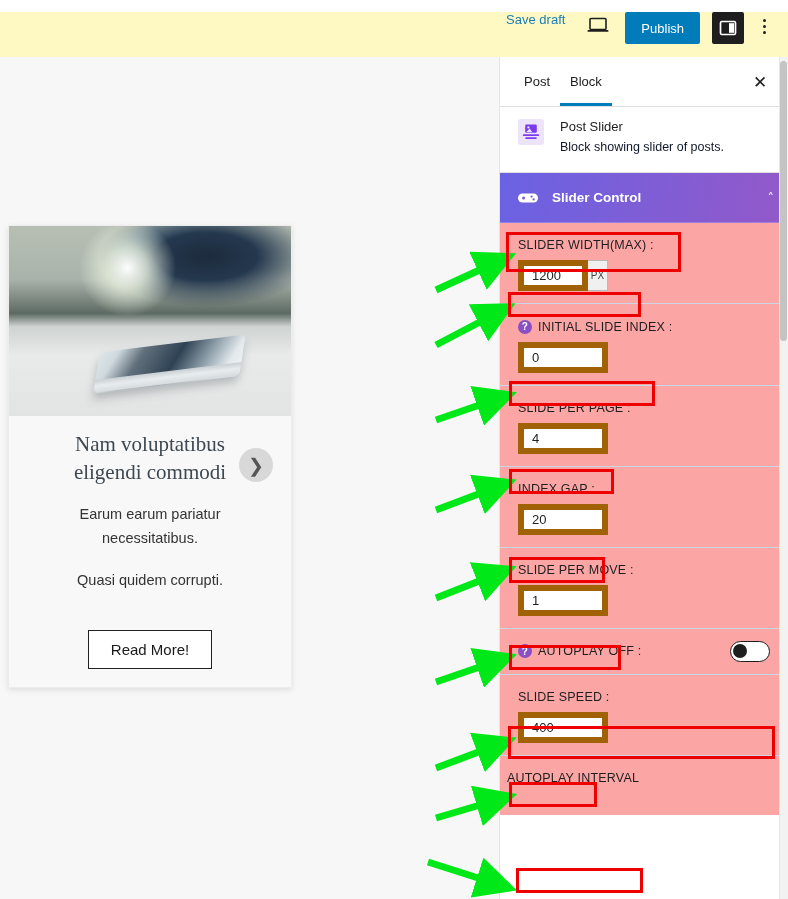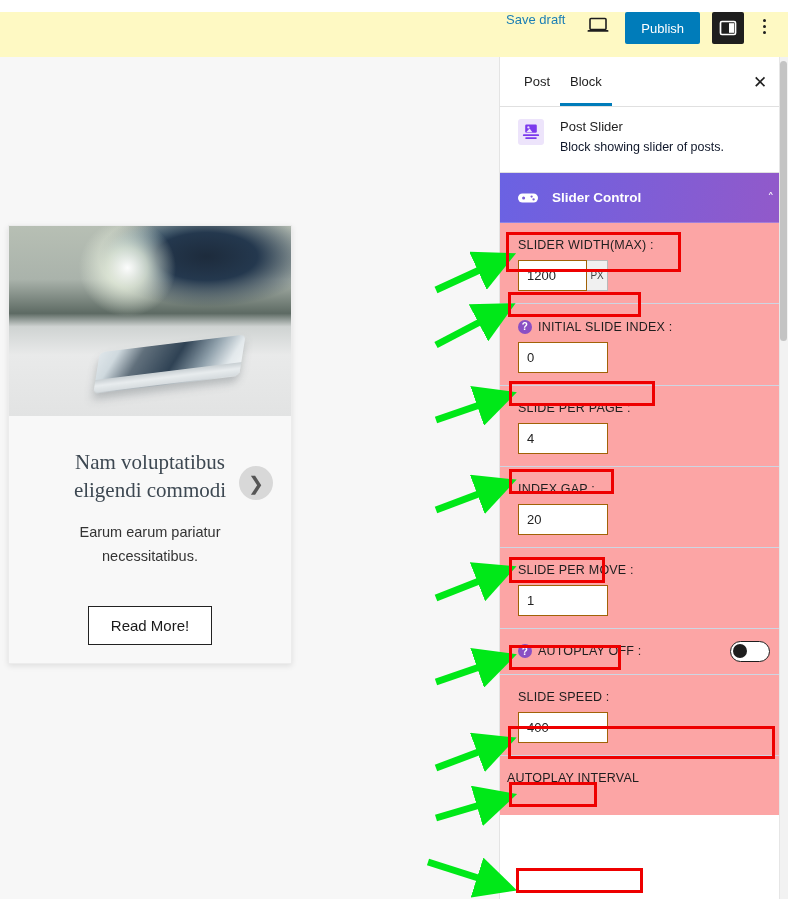--- a/index.html
+++ b/index.html
@@ -79,21 +79,21 @@
     box-shadow: 0 6px 9px rgba(70,80,85,0.30);
   }
   .phone-edge {
     position: absolute; left: 0; bottom: 0; width: 100%; height: 33%;
     background: linear-gradient(to bottom, #c8cfd3, #e8ecee 45%, #d4dadd);
     border-radius: 0 0 5px 5px;
   }
   .post-title {
     font-family: "Liberation Serif", serif;
     font-size: 21px; line-height: 28px; color: #3d4852;
-    text-align: center; margin: 32px 34px 0 34px; position: relative;
+    text-align: center; margin: 14px 34px 0 34px; position: relative;
   }
   .next-arrow {
     position: absolute; right: -16px; top: 18px;
     width: 34px; height: 34px; border-radius: 50%;
     background: #d8d8d8; color: #555;
     display: flex; align-items: center; justify-content: center;
     font-size: 19px; cursor: pointer; font-family: "DejaVu Sans", sans-serif;
   }
   .post-excerpt {
     font-size: 14.5px; line-height: 24px; color: #333;
@@ -157,21 +157,21 @@
     font-size: 12.5px; color: #1e1e1e; letter-spacing: .2px;
     display: inline-flex; align-items: center; gap: 6px; margin-bottom: 8px;
   }
   .help-dot {
     width: 14px; height: 14px; border-radius: 50%; background: #8a4fc4; color: #fff;
     font-size: 10px; display: inline-flex; align-items: center; justify-content: center;
     flex: none; font-family: "Liberation Sans", sans-serif; font-weight: bold;
   }
   .num-wrap { display: flex; width: 90px; }
   .num-input {
-    width: 100%; height: 31px; border: 1px solid #a16207; background: #fff;
+    width: 100%; height: 31px; border: 6px solid #a16207; background: #fff;
     font-size: 13px; padding: 0 8px; color: #222; outline: none;
     font-family: "Liberation Sans", sans-serif;
   }
   .unit {
     width: 29px; height: 31px; border: 1px solid #b9b9b9; border-left: none;
     background: #f0f0f0; font-size: 10px; color: #444;
     display: flex; align-items: center; justify-content: center;
   }
   .row-inline { display: flex; align-items: center; justify-content: space-between; }
   .row-inline .field-label { margin-bottom: 0; }
@@ -236,20 +236,21 @@
           <span class="phone-edge"></span>
         </div>
       </div>
 
       <div class="post-title">
         <span>Nam voluptatibus eligendi commodi</span>
         <span class="next-arrow">❯</span>
       </div>
 
       <p class="post-excerpt">Earum earum pariatur necessitatibus.</p>
+      <p class="post-excerpt">Quasi quidem corrupti.</p>
 
       <button class="read-more">Read More!</button>
     </div>
   </div>
 
   <div class="sidebar">
 
     <div class="tabs">
       <button class="tab">Post</button>
       <button class="tab active">Block</button>

